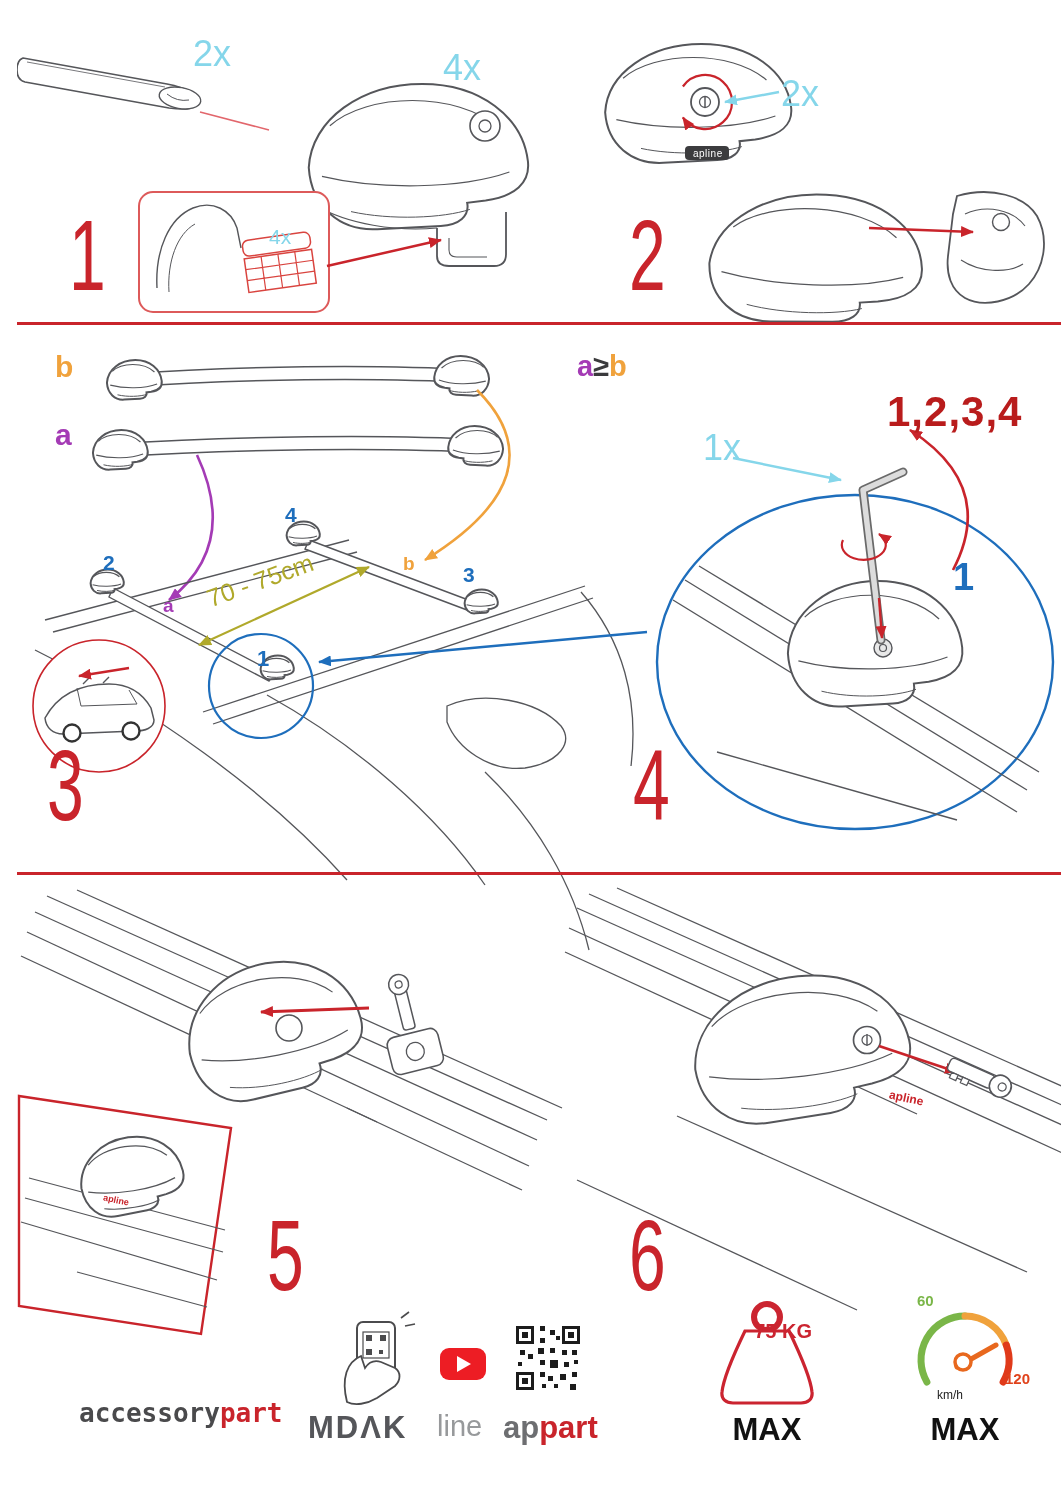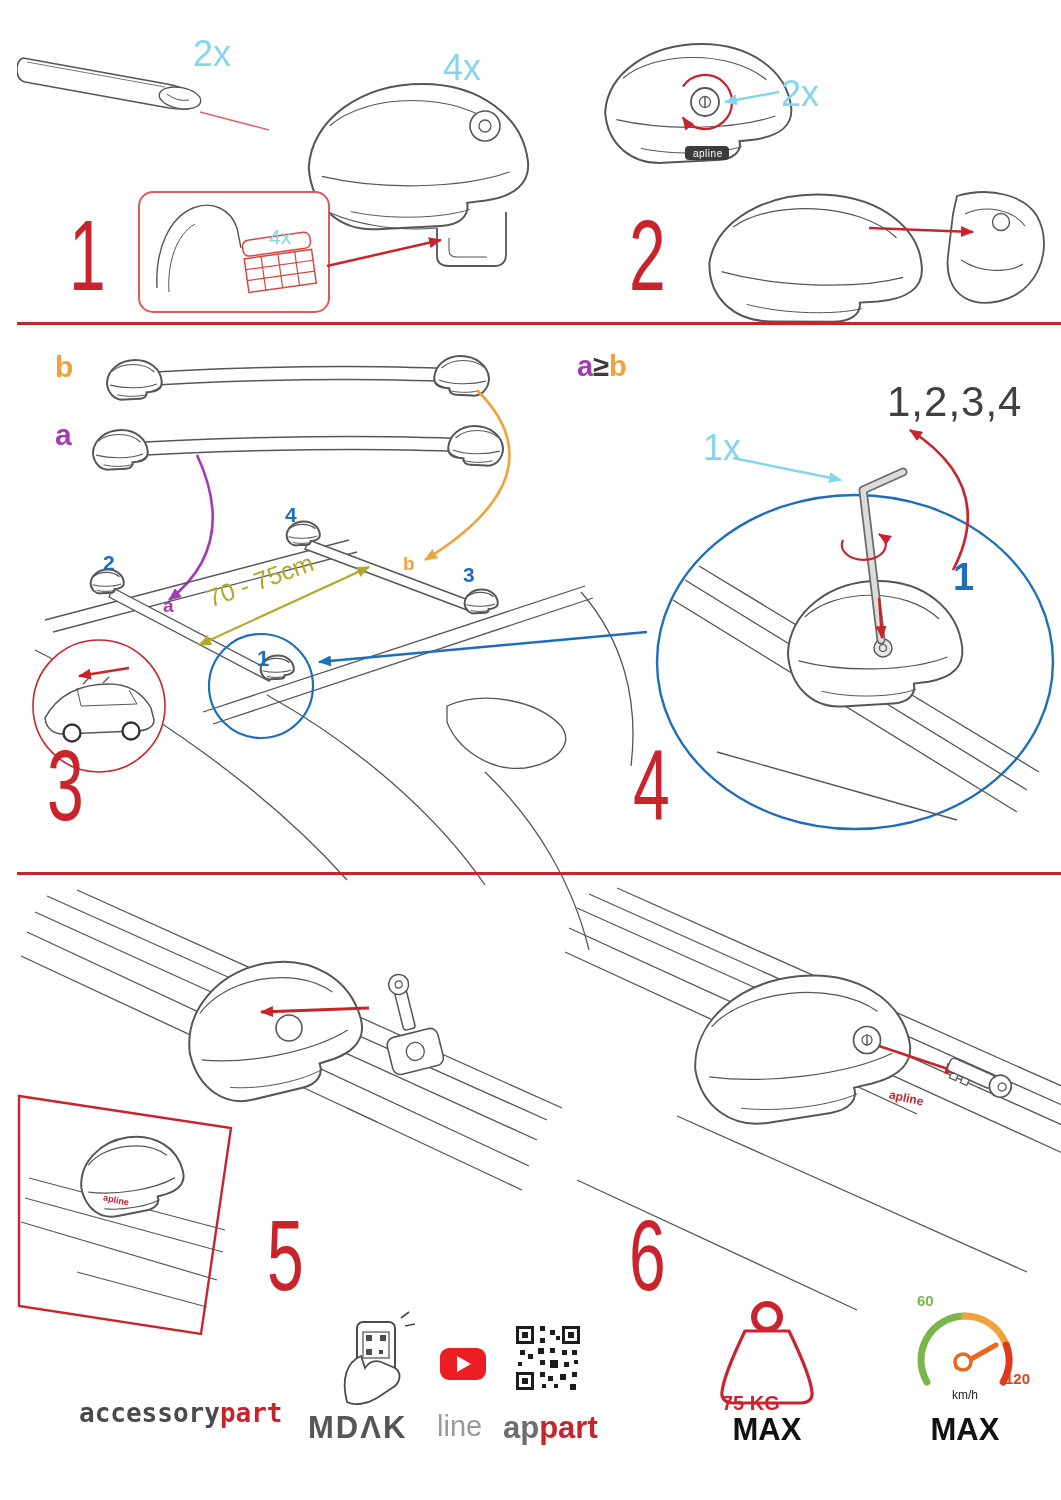--- a/index.html
+++ b/index.html
@@ -256,39 +256,39 @@
 <span class="abs bluemark" style="left:446px;top:564px">3</span>
 <span class="abs bluemark" style="left:240px;top:648px;font-size:22px">1</span>
 <span class="abs omark" style="left:386px;top:554px;font-size:19px">b</span>
 <span class="abs pmark" style="left:146px;top:596px;font-size:19px">a</span>
 <span class="abs" style="left:186px;top:586px;color:#b0a92b;font-size:25px;transform:rotate(-20deg);transform-origin:left top">70 - 75cm</span>
 <div class="abs stepnum" style="left:30px;top:735px">3</div>
 
 <span class="abs" style="left:560px;top:350px;font-size:29px;font-weight:bold">
   <span class="pmark">a</span><span style="color:#3a3a3c">≥</span><span class="omark">b</span>
 </span>
-<span class="abs" style="left:870px;top:378px;color:#404040;font-size:42px;font-weight:normal;letter-spacing:1px">1,2,3,4</span>
+<span class="abs" style="left:870px;top:388px;color:#b91c1c;font-size:42px;font-weight:bold;letter-spacing:1px">1,2,3,4</span>
 <span class="abs qty" style="left:686px;top:430px">1x</span>
 <span class="abs" style="left:936px;top:556px;color:#1e6ebc;font-size:38px;font-weight:bold">1</span>
 <div class="abs stepnum" style="left:616px;top:735px">4</div>
 
 <span class="abs stamp" style="left:86px;top:1196px;font-size:9px;transform:rotate(12deg)">apline</span>
 <div class="abs stepnum" style="left:250px;top:1205px">5</div>
 
 <span class="abs stamp" style="left:872px;top:1092px;font-size:12px;transform:rotate(12deg)">apline</span>
 <div class="abs stepnum" style="left:612px;top:1205px">6</div>
 
 <span class="abs" style="left:62px;top:1398px;font-family:'DejaVu Sans Mono',monospace;font-weight:bold;font-size:26px">
   <span class="ftgray">accessory</span><span class="ftred">part</span>
 </span>
 <span class="abs" style="left:291px;top:1410px;color:#55565a;font-size:31px;font-weight:bold;letter-spacing:2px">MDΛK</span>
 <span class="abs" style="left:420px;top:1410px;color:#97999b;font-size:29px">line</span>
 <span class="abs" style="left:486px;top:1410px;font-size:31px;font-weight:bold">
   <span style="color:#6d6e71">ap</span><span class="ftred">part</span>
 </span>
-<span class="abs" style="left:705px;top:1392px;width:90px;text-align:left;color:#cb2430;font-size:20px;font-weight:bold">75 KG</span>
+<span class="abs" style="left:705px;top:1320px;width:90px;text-align:right;color:#cb2430;font-size:20px;font-weight:bold">75 KG</span>
 <span class="abs" style="left:705px;top:1412px;width:90px;text-align:center;color:#111;font-size:31px;font-weight:bold">MAX</span>
 <span class="abs" style="left:900px;top:1292px;color:#7ab648;font-size:15px;font-weight:bold">60</span>
 <span class="abs" style="left:988px;top:1370px;color:#e0421b;font-size:15px;font-weight:bold">120</span>
-<span class="abs" style="left:920px;top:1388px;width:56px;text-align:center;color:#222;font-size:12px">km/h</span>
+<span class="abs" style="left:920px;top:1388px;width:56px;text-align:left;color:#222;font-size:12px">km/h</span>
 <span class="abs" style="left:903px;top:1412px;width:90px;text-align:center;color:#111;font-size:31px;font-weight:bold">MAX</span>
 
 </div>
 
 </body></html>

